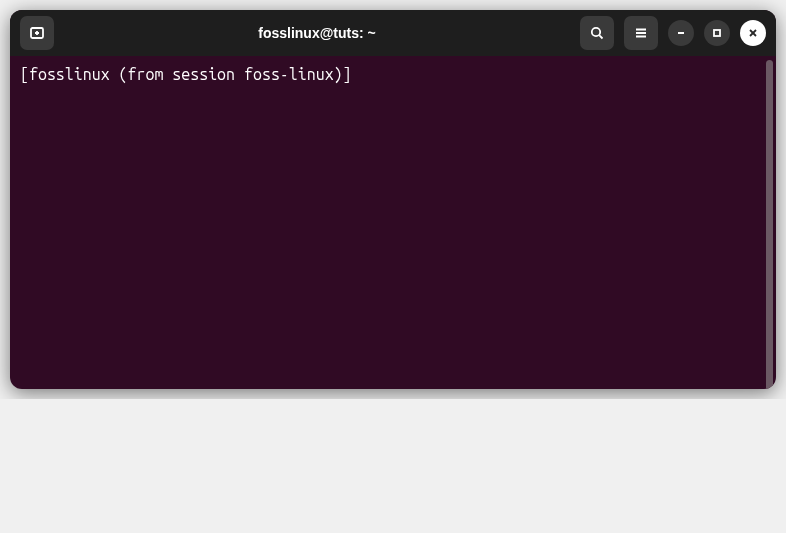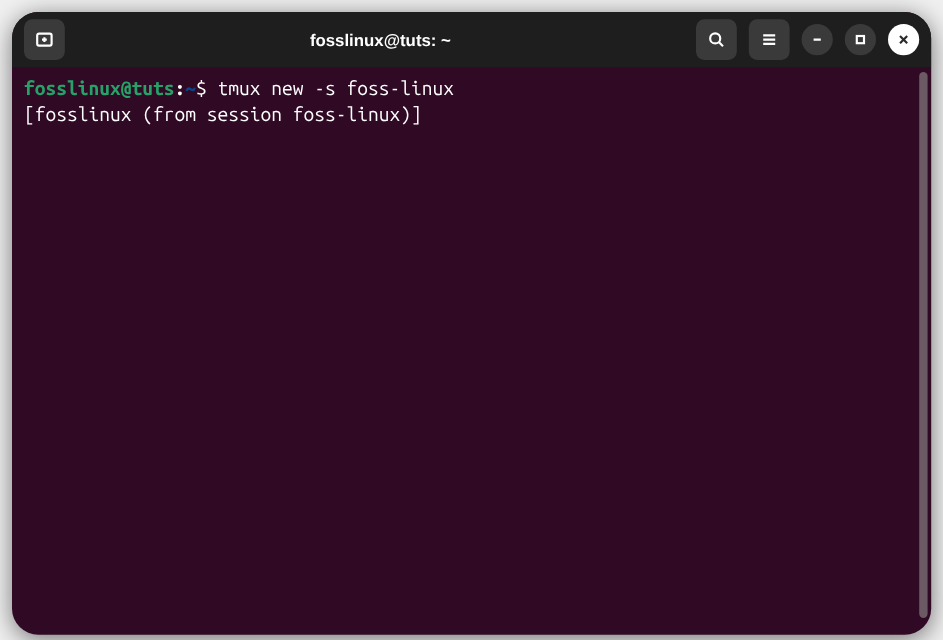--- a/index.html
+++ b/index.html
@@ -10,23 +10,23 @@
     body {
       background: #f0f0f0;
       display: flex;
       justify-content: center;
       align-items: flex-start;
       padding: 10px;
       font-family: sans-serif;
     }
     .window {
       width: 766px;
-      height: 519px;
+      height: 379px;
       background: #300a24;
-      border-radius: 22px;
+      border-radius: 12px;
       overflow: hidden;
       box-shadow: 0 4px 20px rgba(0,0,0,0.5);
       display: flex;
       flex-direction: column;
       position: relative;
     }
     .titlebar {
       height: 46px;
       background: #1e1e1e;
       display: flex;
@@ -170,18 +170,17 @@
       <div class="tb-circle close">
         <svg class="icon-svg" width="14" height="14" viewBox="0 0 14 14">
           <line x1="4" y1="4" x2="10" y2="10"></line>
           <line x1="10" y1="4" x2="4" y2="10"></line>
         </svg>
       </div>
     </div>
   </div>
 
   <div class="terminal-body">
-    <div class="term-line"><span class="prompt-user">fosslinux@tuts</span><span class="prompt-colon">:</span><span class="prompt-path">~</span><span class="prompt-symbol">$ </span><span class="cmd-text">tmux new -s foss-linux</span></div>
     <div class="term-line"><span class="output-text">[fosslinux (from session foss-linux)]</span></div>
   </div>
 
   <div class="scrollbar"></div>
 </div>
 
 </body></html>

